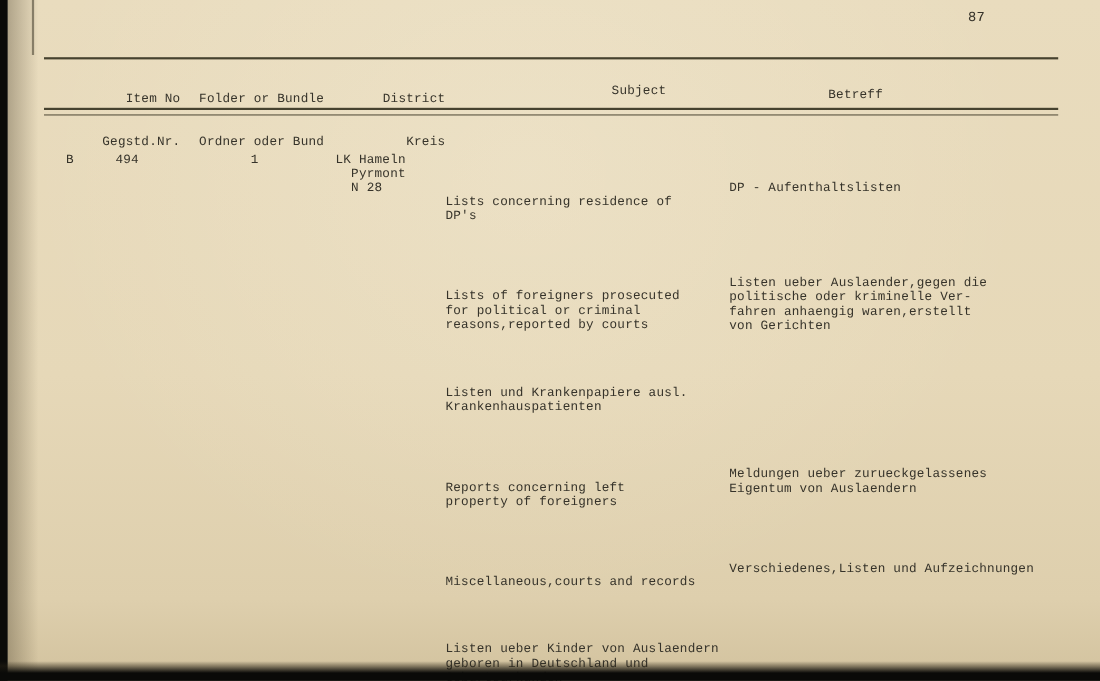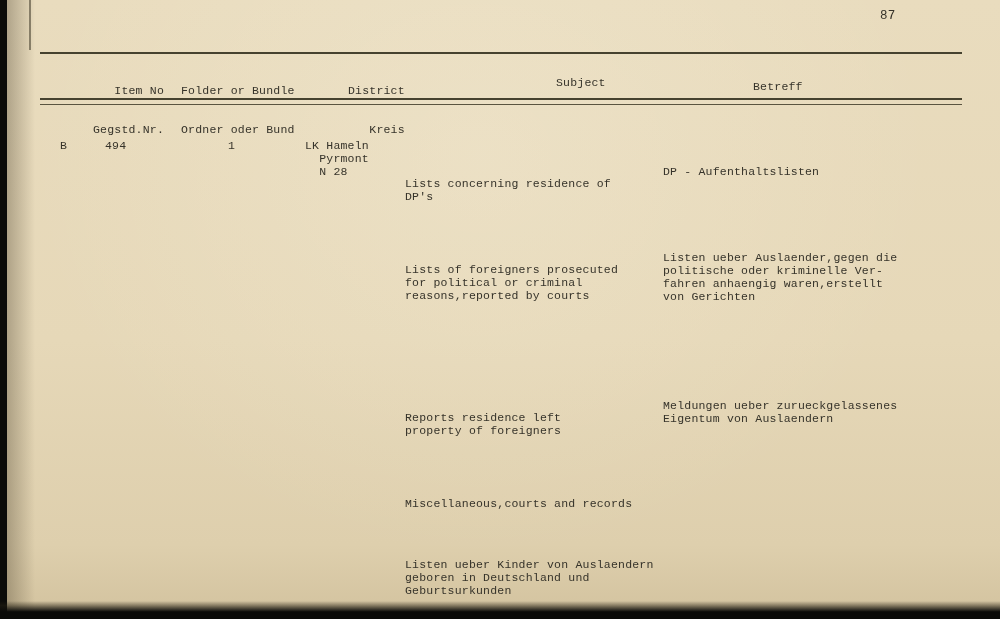--- a/index.html
+++ b/index.html
@@ -141,31 +141,34 @@
     <div class="subject">Lists of foreigners prosecuted
 for political or criminal
 reasons,reported by courts</div>
     <div class="betreff">Listen ueber Auslaender,gegen die
 politische oder kriminelle Ver-
 fahren anhaengig waren,erstellt
 von Gerichten</div>
   </div>
 
   <div class="entry">
+    <div class="betreff">Listen und Krankenpapiere ausl.
+Krankenhauspatienten</div>
   </div>
 
   <div class="entry">
-    <div class="subject">Reports residence left
+    <div class="subject">Reports concerning left
 property of foreigners</div>
     <div class="betreff">Meldungen ueber zurueckgelassenes
 Eigentum von Auslaendern</div>
   </div>
 
   <div class="entry">
     <div class="subject">Miscellaneous,courts and records</div>
+    <div class="betreff">Verschiedenes,Listen und Aufzeichnungen</div>
   </div>
 
   <div class="entry">
     <div class="betreff">Listen ueber Kinder von Auslaendern
 geboren in Deutschland und
 Geburtsurkunden</div>
   </div>
 
   
 </div>

